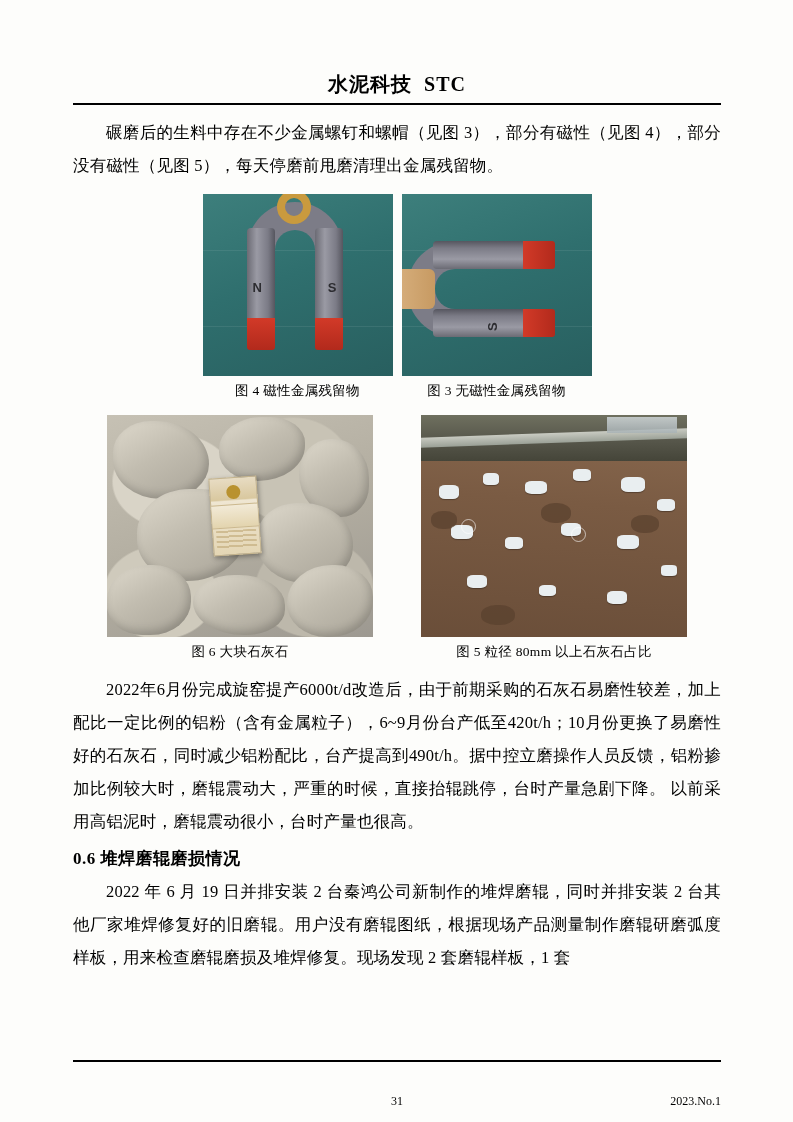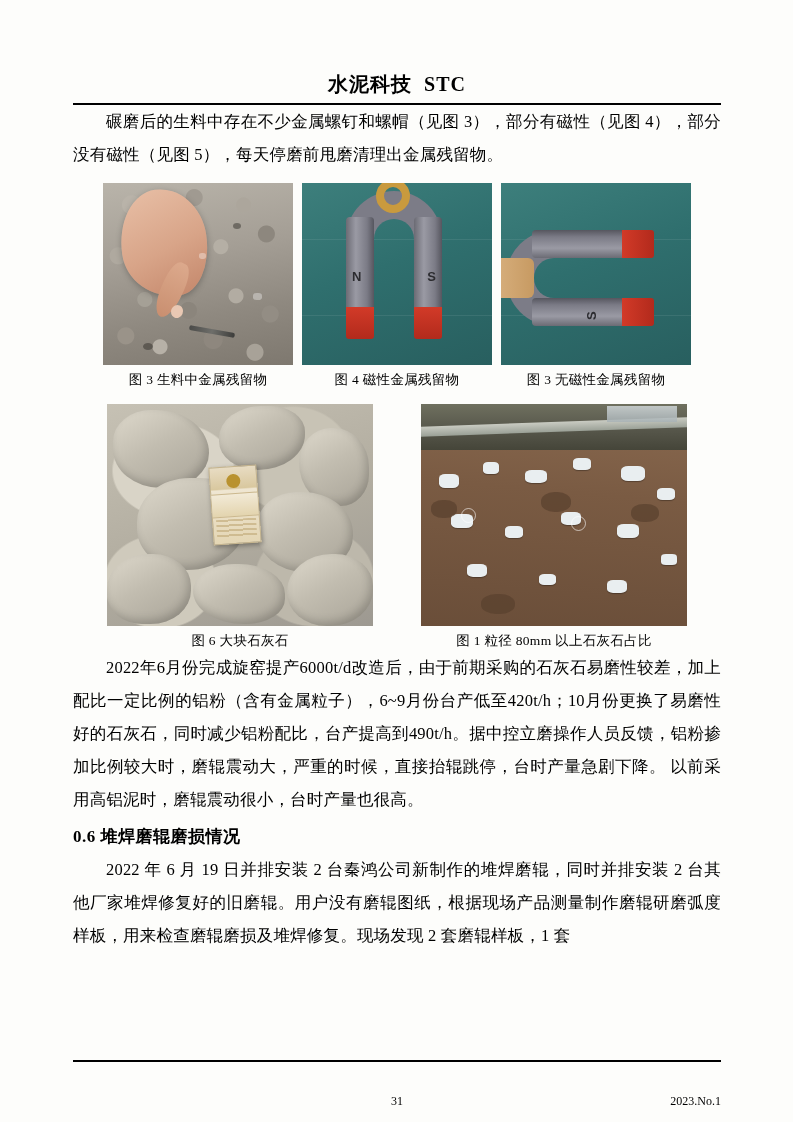--- a/index.html
+++ b/index.html
@@ -48,20 +48,21 @@
   p.body-text {
     font-size: 16.5px;
     line-height: 33px;
     text-align: justify;
     text-justify: inter-ideograph;
     margin: 0;
     text-indent: 33px;
     letter-spacing: 0.2px;
   }
   p.tight {
+    margin-top: 11px;
   }
   .section-heading {
     font-size: 17px;
     font-weight: bold;
     line-height: 33px;
     margin: 4px 0 0 0;
     letter-spacing: 0.5px;
   }
   
   .fig-row {
@@ -382,33 +383,20 @@
 
     <div class="header-title">
       <span>水泥科技</span>&nbsp;&nbsp;<span class="stc">STC</span>
     </div>
     <div class="header-rule"></div>
 
     <p class="body-text tight">碾磨后的生料中存在不少金属螺钉和螺帽（见图 3），部分有磁性（见图 4），部分没有磁性（见图 5），每天停磨前甩磨清理出金属残留物。</p>
 
     <div class="fig-row">
 
-      <div class="fig">
-        <div class="photo photo-gravel">
-          <div class="hand"></div>
-          <div class="finger"></div>
-          <div class="nail"></div>
-          <div class="screw"></div>
-          <div class="dark" style="left:130px;top:40px;width:8px;height:6px;"></div>
-          <div class="dark" style="left:40px;top:160px;width:10px;height:7px;"></div>
-          <div class="speck" style="left:150px;top:110px;width:9px;height:7px;"></div>
-          <div class="speck" style="left:96px;top:70px;width:7px;height:6px;"></div>
-        </div>
-        <div class="fig-caption">图 3  生料中金属残留物</div>
-      </div>
 
       <div class="fig">
         <div class="photo photo-magnet">
           <div class="wall-line" style="top:56px;"></div>
           <div class="wall-line" style="top:132px;"></div>
           <div class="magnet-u">
             <div class="mag-arc"></div>
             <div class="mag-ring"></div>
             <div class="mag-left"></div>
             <div class="mag-right"></div>
@@ -481,21 +469,21 @@
           <div class="chip" style="left:118px;top:170px;width:17px;height:11px;"></div>
           <div class="chip" style="left:186px;top:176px;width:20px;height:13px;"></div>
           <div class="chip" style="left:240px;top:150px;width:16px;height:11px;"></div>
           <div class="pebble" style="left:10px;top:96px;width:26px;height:18px;"></div>
           <div class="pebble" style="left:120px;top:88px;width:30px;height:20px;"></div>
           <div class="pebble" style="left:210px;top:100px;width:28px;height:18px;"></div>
           <div class="pebble" style="left:60px;top:190px;width:34px;height:20px;"></div>
           <div class="belt-mark" style="left:40px;top:104px;"></div>
           <div class="belt-mark" style="left:150px;top:112px;"></div>
         </div>
-        <div class="fig-caption">图 1  粒径 80mm 以上石灰石占比</div>
+        <div class="fig-caption">图 5  粒径 80mm 以上石灰石占比</div>
       </div>
 
     </div>
 
     <p class="body-text tight">2022年6月份完成旋窑提产6000t/d改造后，由于前期采购的石灰石易磨性较差，加上配比一定比例的铝粉（含有金属粒子），6~9月份台产低至420t/h；10月份更换了易磨性好的石灰石，同时减少铝粉配比，台产提高到490t/h。据中控立磨操作人员反馈，铝粉掺加比例较大时，磨辊震动大，严重的时候，直接抬辊跳停，台时产量急剧下降。 以前采用高铝泥时，磨辊震动很小，台时产量也很高。</p>
 
     <div class="section-heading">0.6 堆焊磨辊磨损情况</div>
 
     <p class="body-text">2022 年 6 月 19 日并排安装 2 台秦鸿公司新制作的堆焊磨辊，同时并排安装 2 台其他厂家堆焊修复好的旧磨辊。用户没有磨辊图纸，根据现场产品测量制作磨辊研磨弧度样板，用来检查磨辊磨损及堆焊修复。现场发现 2 套磨辊样板，1 套</p>
 

